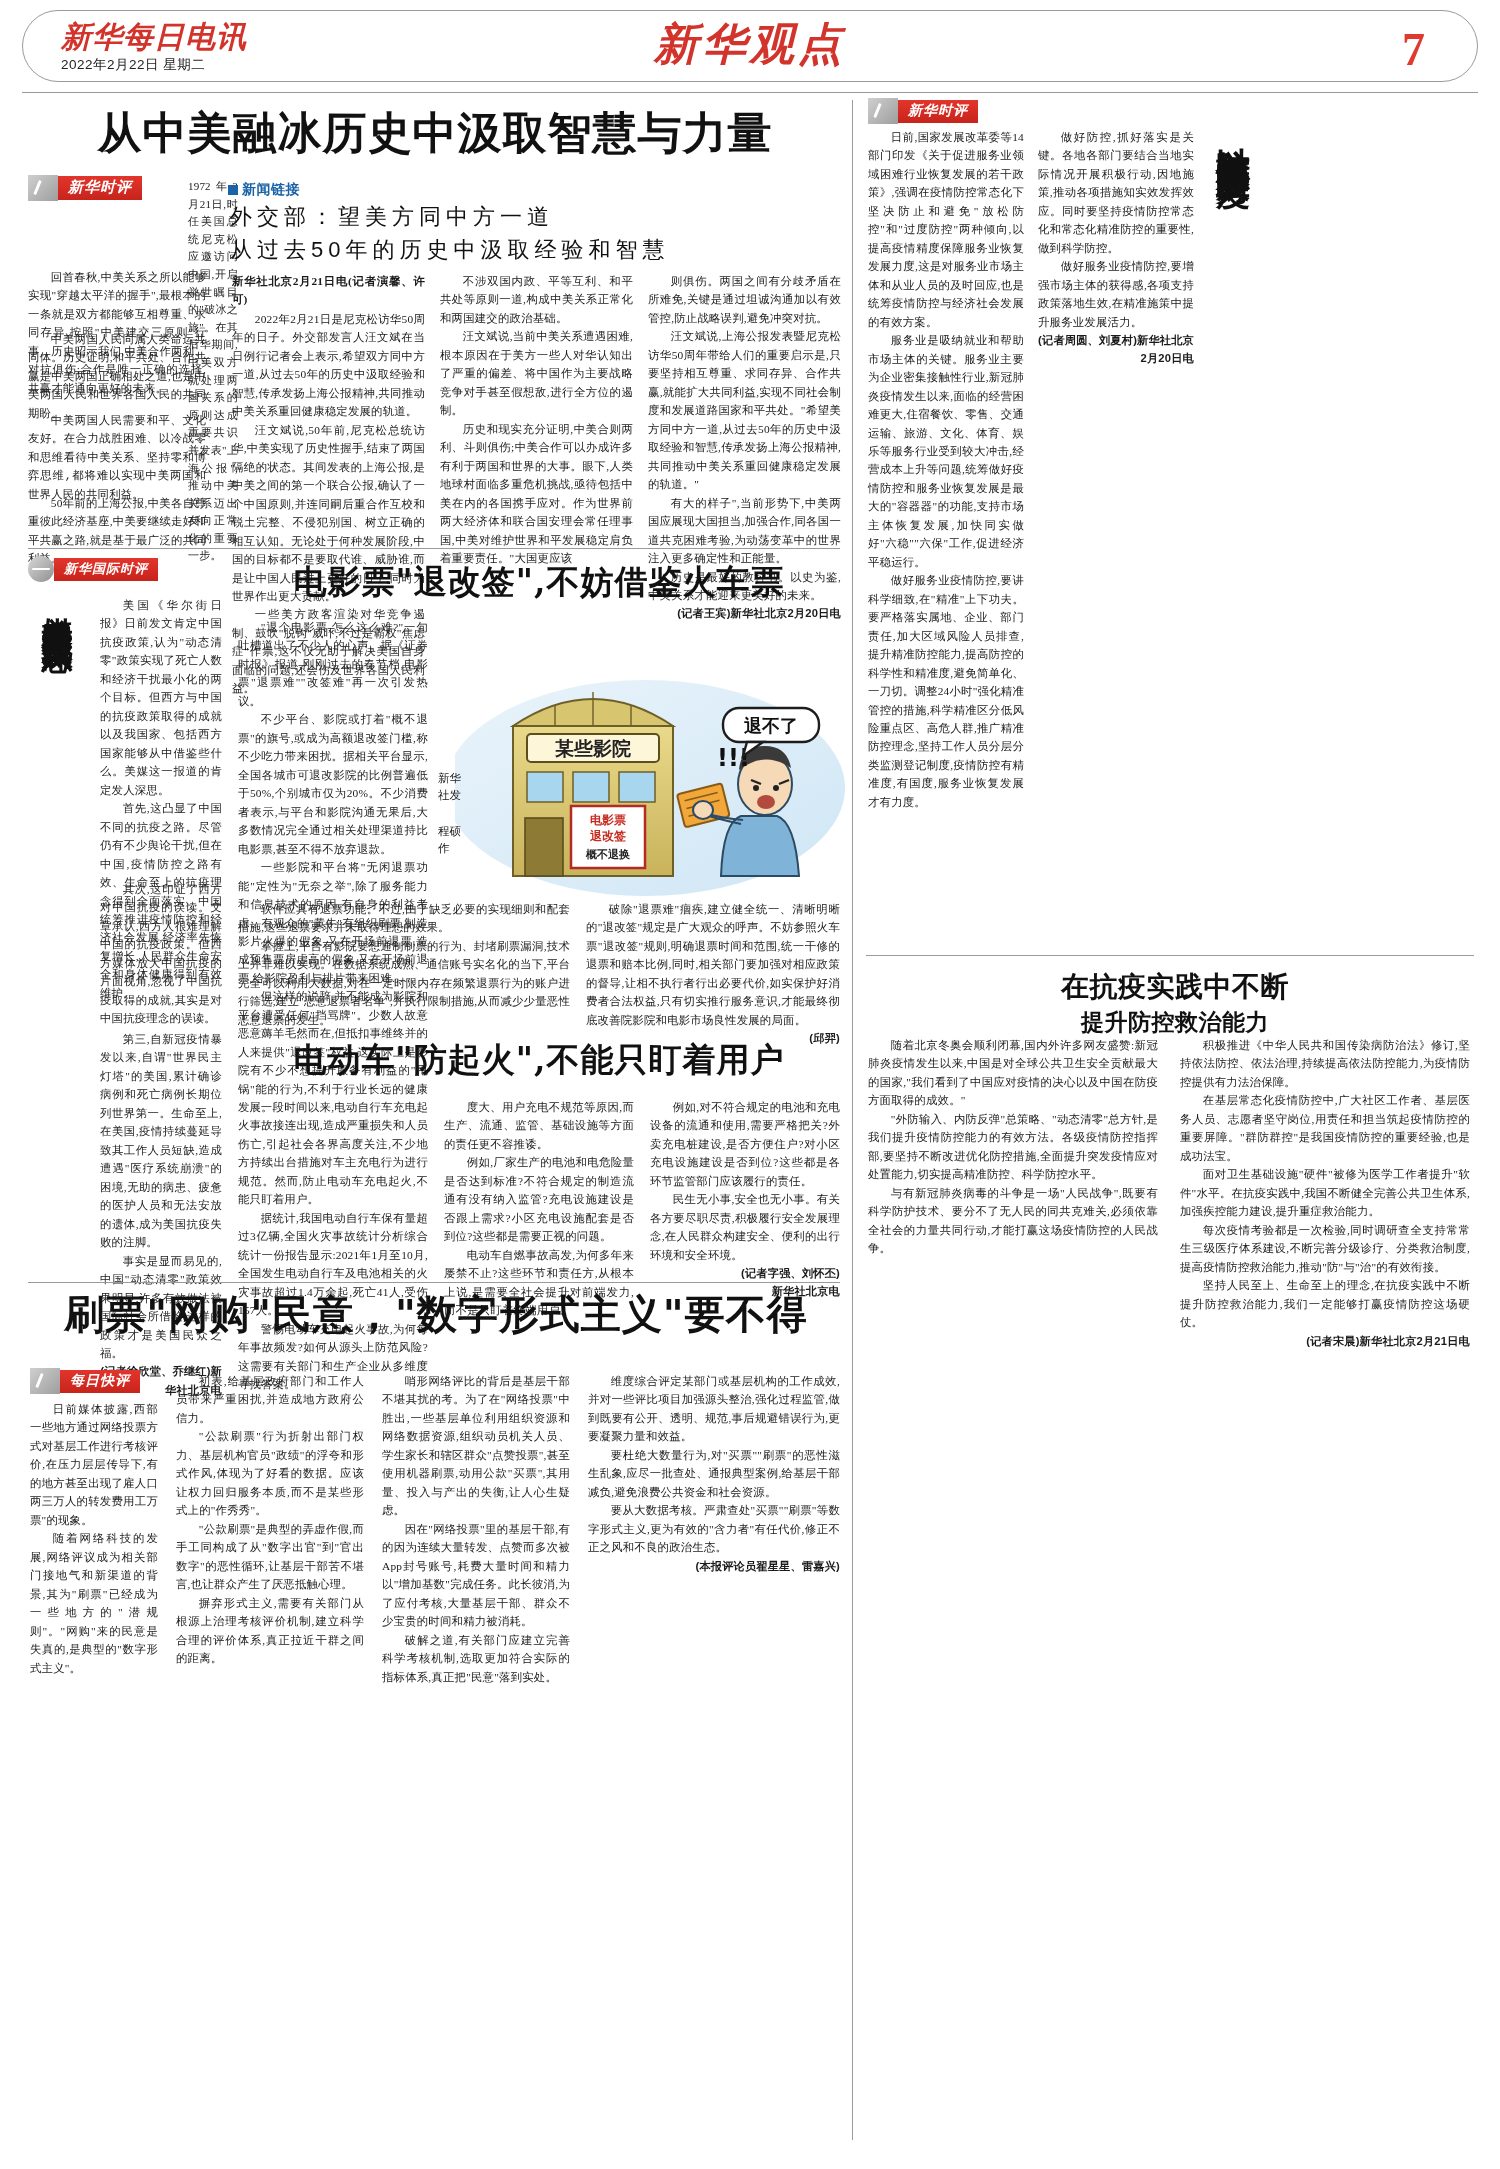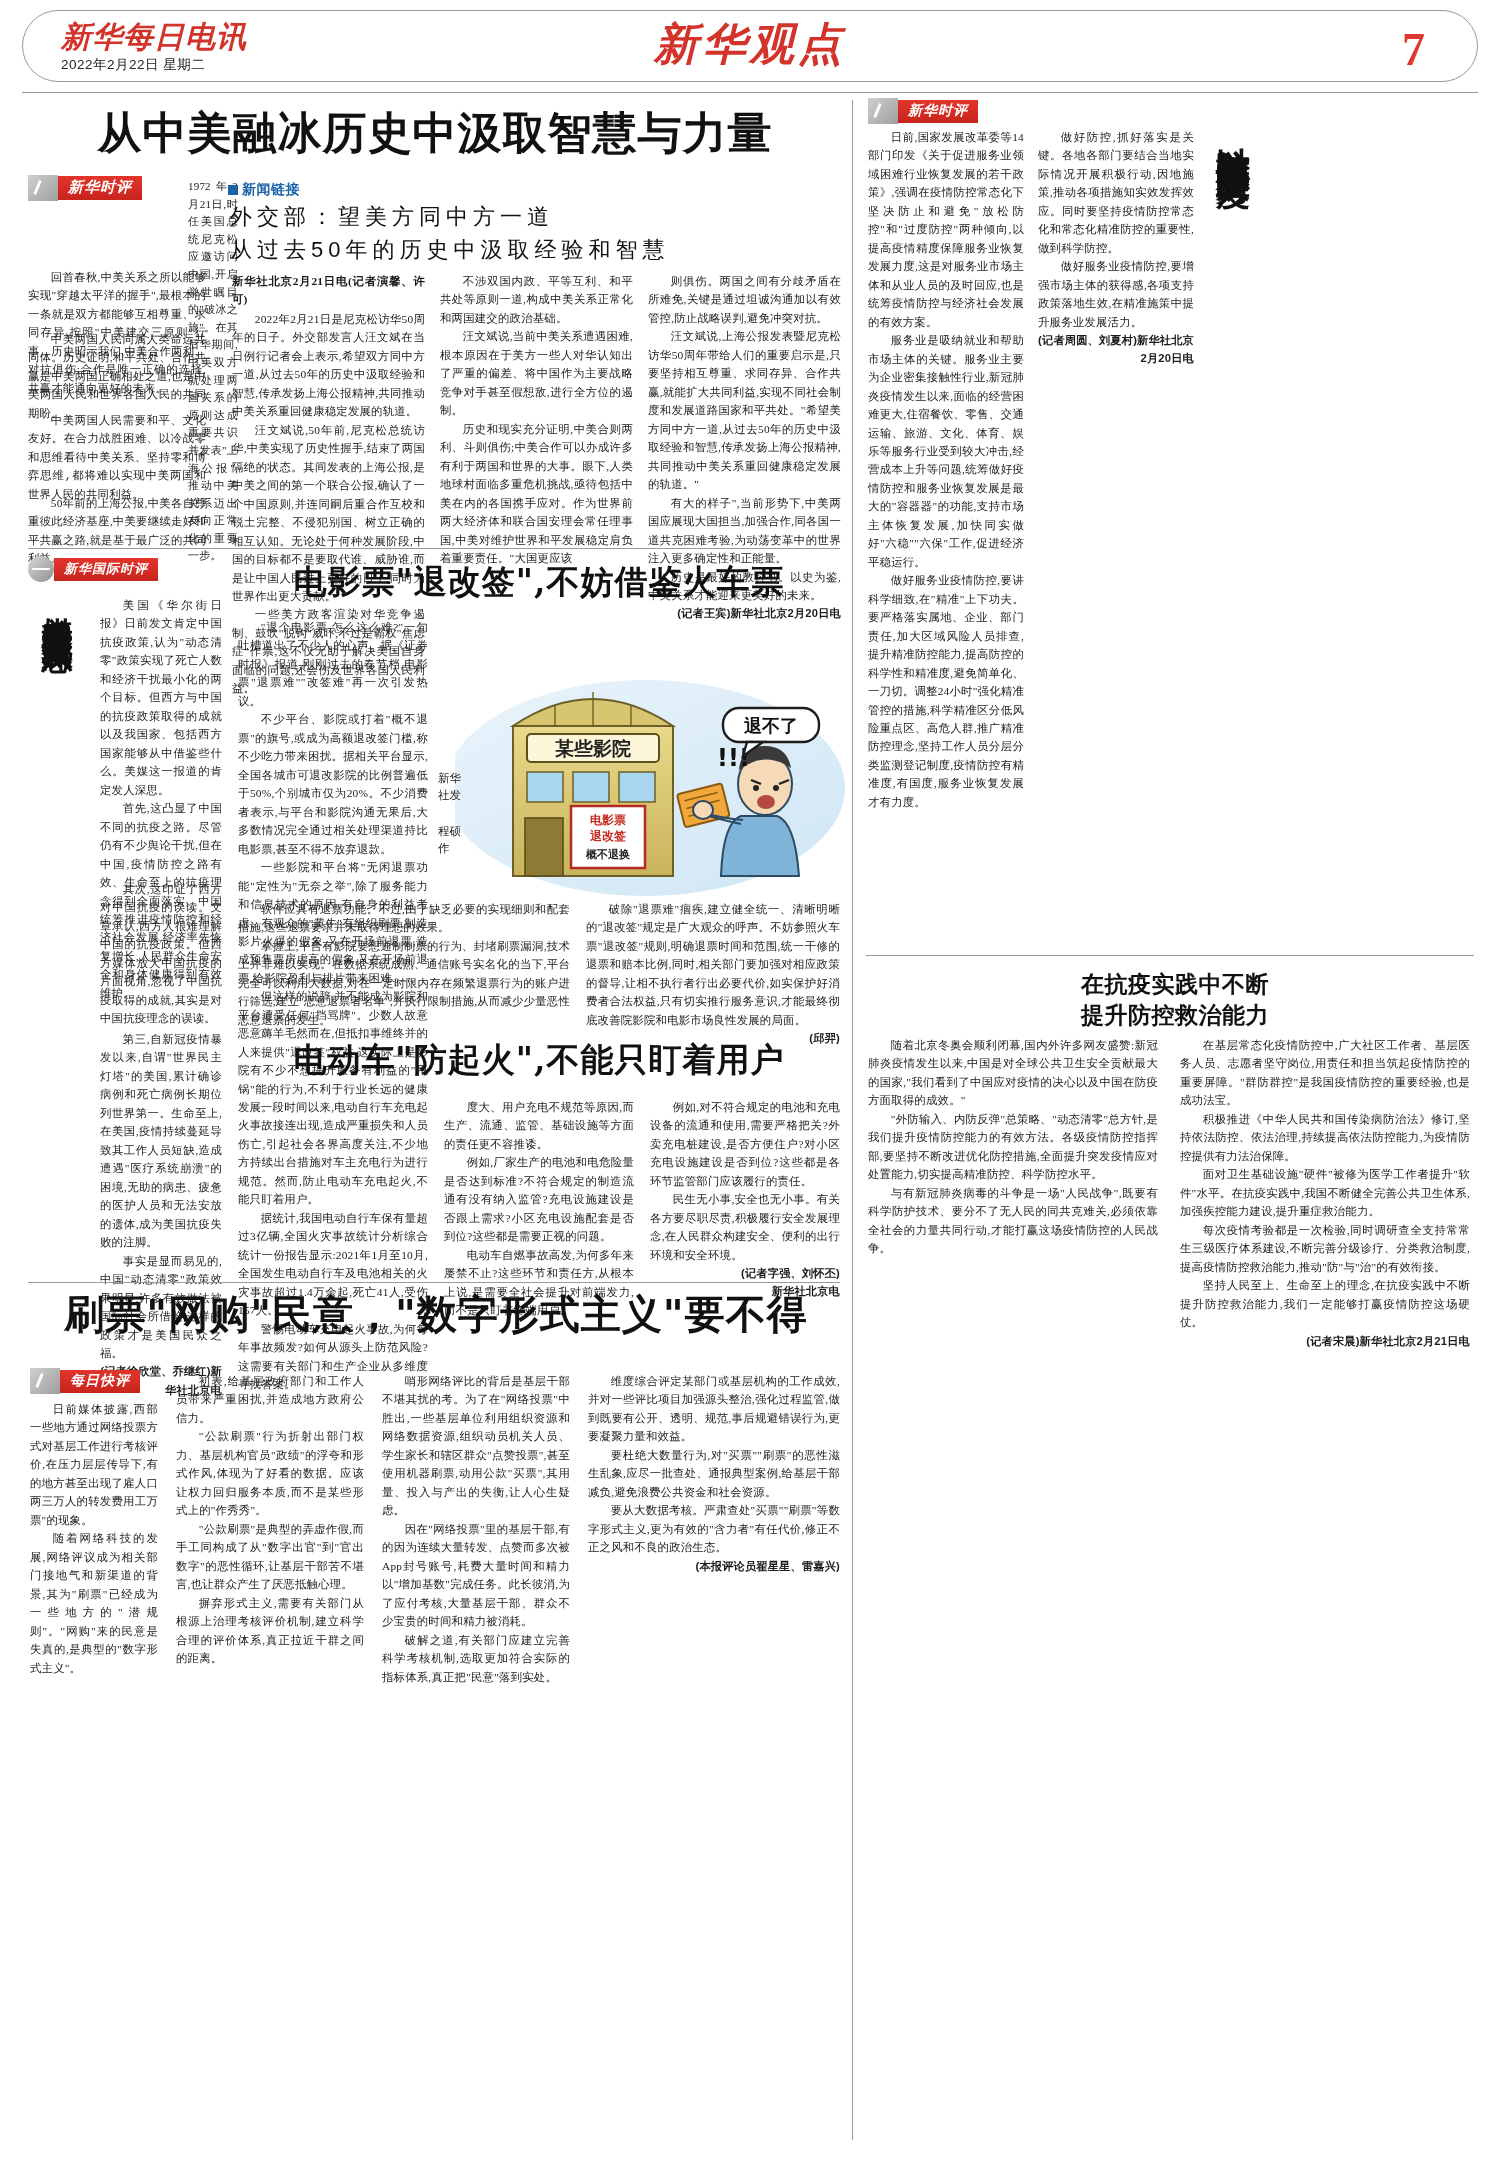--- a/index.html
+++ b/index.html
@@ -301,31 +301,31 @@
   </div>
   <div style="position:absolute;left:1038px;top:128px;width:156px;" class="body-col">
     <div style="text-indent:2em;">做好防控,抓好落实是关键。各地各部门要结合当地实际情况开展积极行动,因地施策,推动各项措施知实效发挥效应。同时要坚持疫情防控常态化和常态化精准防控的重要性,做到科学防控。</div>
     <div style="text-indent:2em;">做好服务业疫情防控,要增强市场主体的获得感,各项支持政策落地生效,在精准施策中提升服务业发展活力。</div>
     <div class="sig">(记者周圆、刘夏村)新华社北京2月20日电</div>
   </div>
 
   <div style="position:absolute;left:866px;top:955px;width:608px;border-top:1px solid #9a9a9a;"></div>
 
   <div style="position:absolute;left:940px;top:968px;width:470px;">
-    <div class="hl-small" style="font-size:23px;">在抗疫实践中不断</div>
+    <div class="hl-small" style="font-size:28px;">在抗疫实践中不断</div>
     <div class="hl-small" style="font-size:23px;">提升防控救治能力</div>
   </div>
 
   <div style="position:absolute;left:868px;top:1036px;width:290px;" class="body-col">
     <div style="text-indent:2em;">随着北京冬奥会顺利闭幕,国内外许多网友盛赞:新冠肺炎疫情发生以来,中国是对全球公共卫生安全贡献最大的国家,"我们看到了中国应对疫情的决心以及中国在防疫方面取得的成效。"</div>
     <div style="text-indent:2em;">"外防输入、内防反弹"总策略、"动态清零"总方针,是我们提升疫情防控能力的有效方法。各级疫情防控指挥部,要坚持不断改进优化防控措施,全面提升突发疫情应对处置能力,切实提高精准防控、科学防控水平。</div>
     <div style="text-indent:2em;">与有新冠肺炎病毒的斗争是一场"人民战争",既要有科学防护技术、要分不了无人民的同共克难关,必须依靠全社会的力量共同行动,才能打赢这场疫情防控的人民战争。</div>
   </div>
   <div style="position:absolute;left:1180px;top:1036px;width:290px;" class="body-col">
+    <div style="text-indent:2em;">积极推进《中华人民共和国传染病防治法》修订,坚持依法防控、依法治理,持续提高依法防控能力,为疫情防控提供有力法治保障。</div>
     <div style="text-indent:2em;">在基层常态化疫情防控中,广大社区工作者、基层医务人员、志愿者坚守岗位,用责任和担当筑起疫情防控的重要屏障。"群防群控"是我国疫情防控的重要经验,也是成功法宝。</div>
-    <div style="text-indent:2em;">积极推进《中华人民共和国传染病防治法》修订,坚持依法防控、依法治理,持续提高依法防控能力,为疫情防控提供有力法治保障。</div>
     <div style="text-indent:2em;">面对卫生基础设施"硬件"被修为医学工作者提升"软件"水平。在抗疫实践中,我国不断健全完善公共卫生体系,加强疾控能力建设,提升重症救治能力。</div>
     <div style="text-indent:2em;">每次疫情考验都是一次检验,同时调研查全支持常常生三级医疗体系建设,不断完善分级诊疗、分类救治制度,提高疫情防控救治能力,推动"防"与"治"的有效衔接。</div>
     <div style="text-indent:2em;">坚持人民至上、生命至上的理念,在抗疫实践中不断提升防控救治能力,我们一定能够打赢疫情防控这场硬仗。</div>
     <div class="sig">(记者宋晨)新华社北京2月21日电</div>
   </div>
 
 </div>
 
 </body></html>

